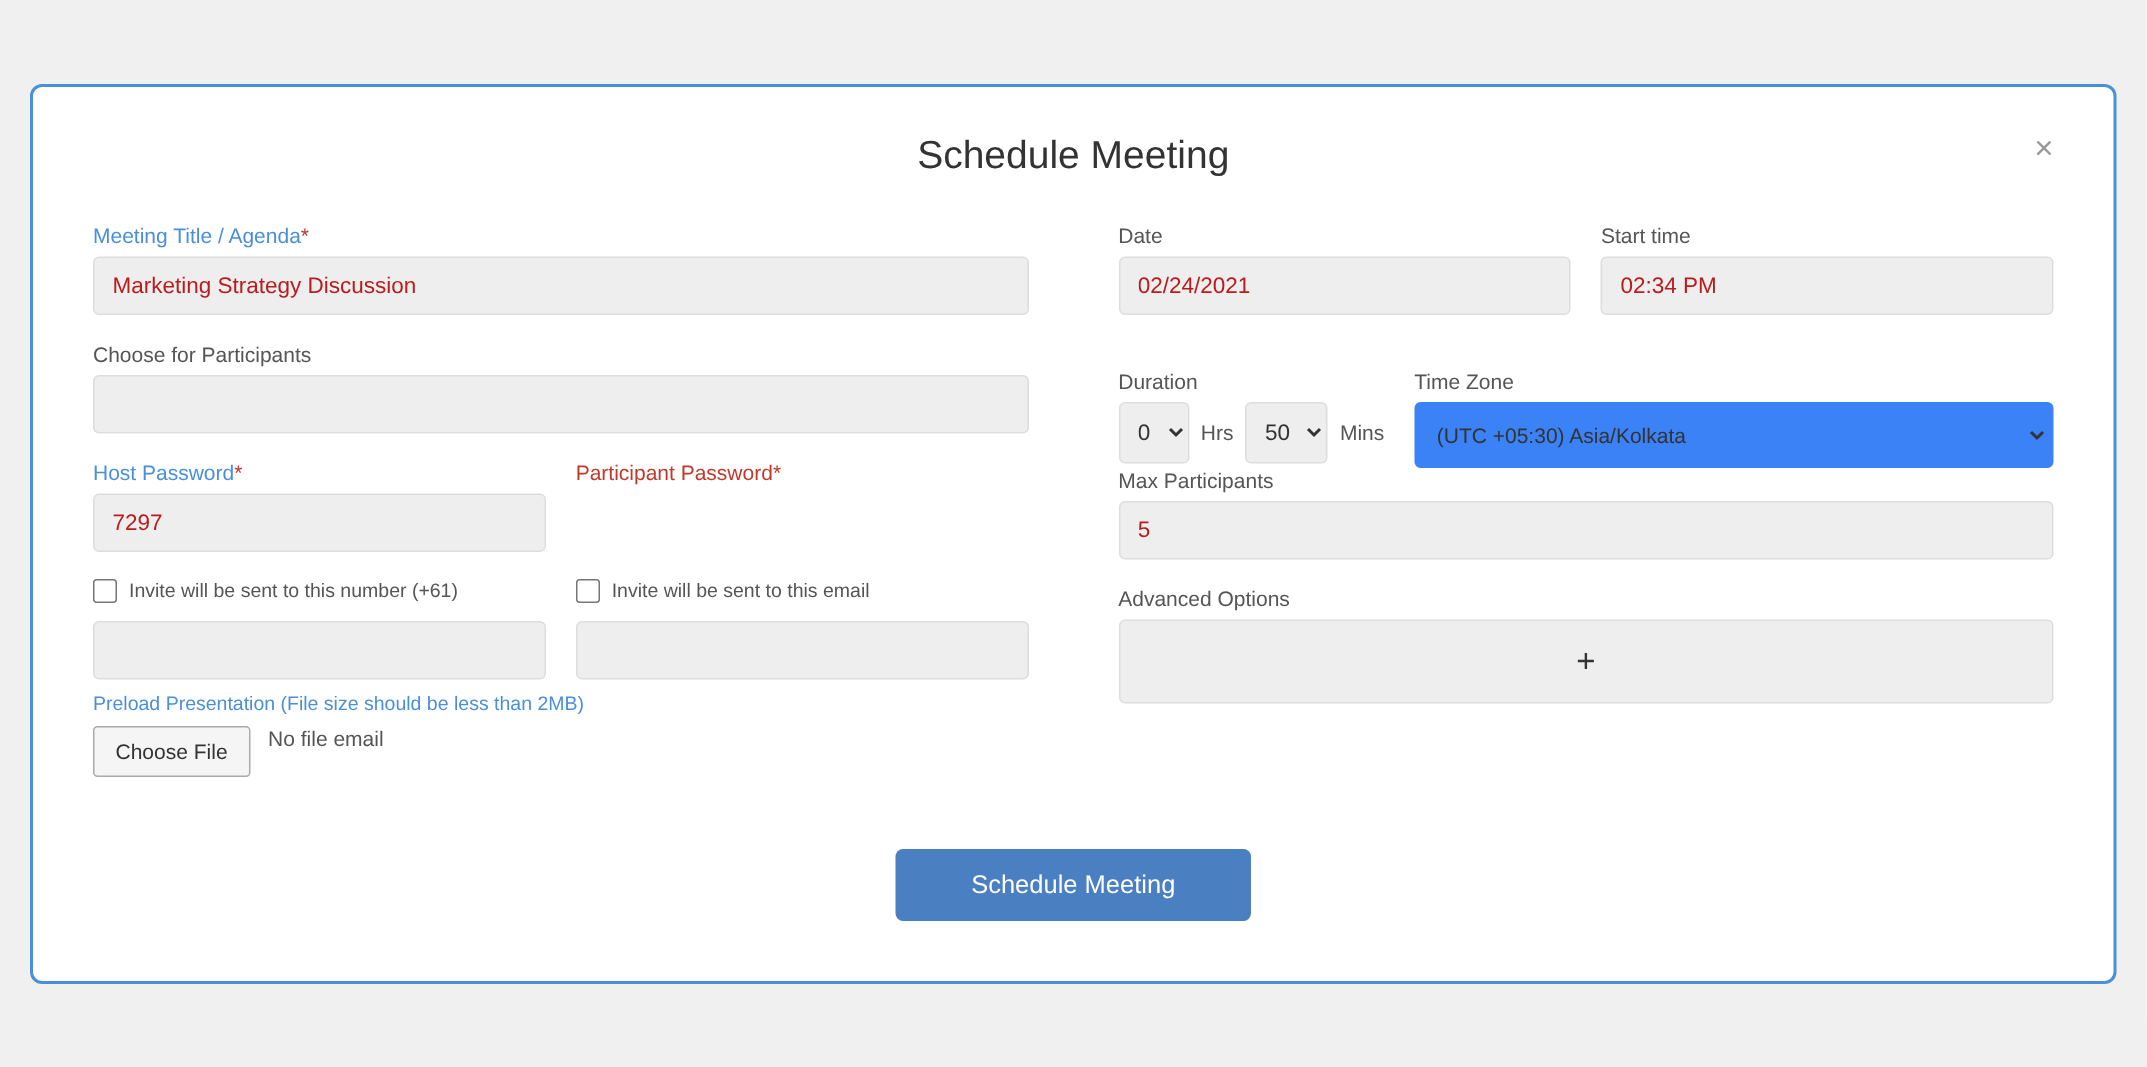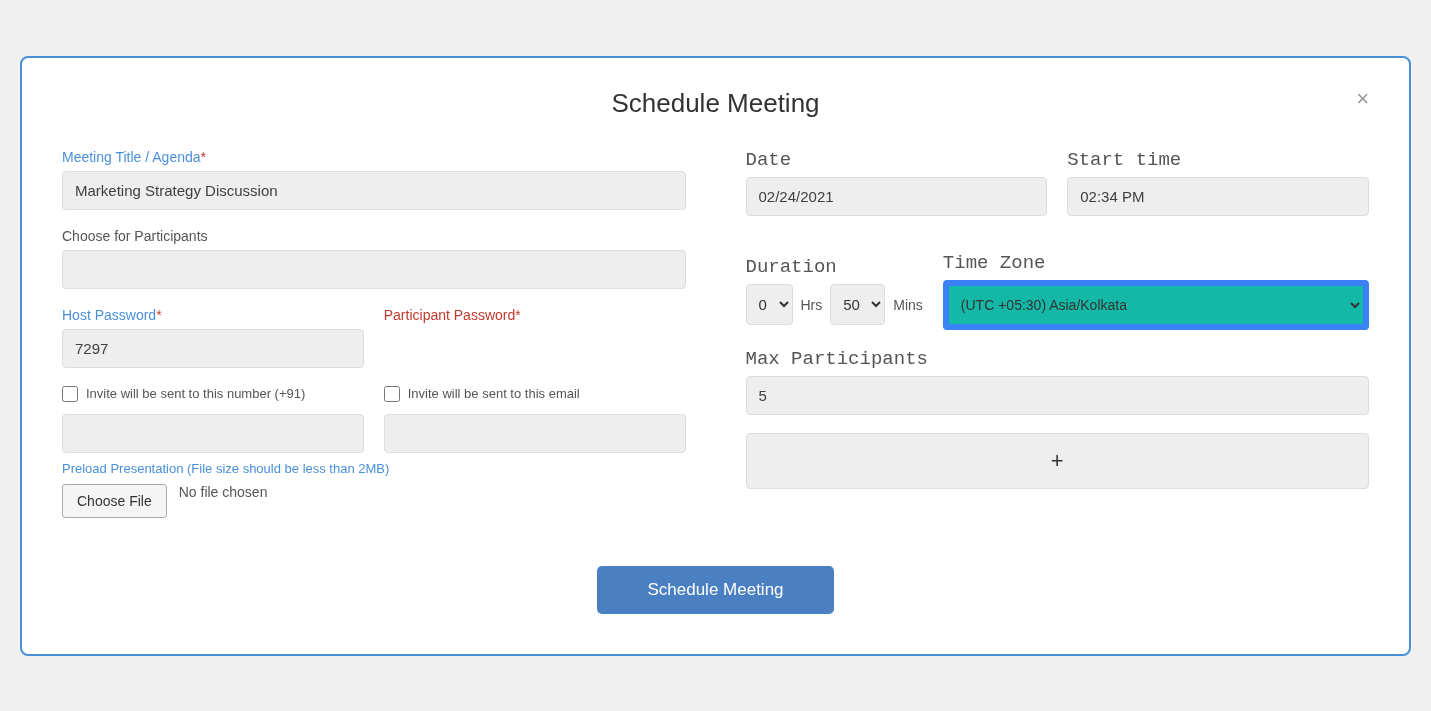--- a/index.html
+++ b/index.html
@@ -84,21 +84,21 @@
       color: #555;
     }
 
     .form-input {
       width: 100%;
       padding: 10px 12px;
       background: #eeeeee;
       border: 1px solid #ddd;
       border-radius: 4px;
       font-size: 15px;
-      color: #404040;
+      color: #b91c1c;
       outline: none;
     }
 
     .row-two-cols {
       display: flex;
       gap: 20px;
     }
 
     .row-two-cols .form-group {
       flex: 1;
@@ -190,22 +190,22 @@
       color: #555;
     }
 
     .timezone-group {
       flex: 1;
     }
 
     .timezone-select {
       width: 100%;
       padding: 10px 8px;
-      background: #14b8a6;
-      border: 6px solid #3b82f6;
+      background: #3b82f6;
+      border: 3px solid #3b82f6;
       border-radius: 4px;
       font-size: 14px;
       color: #333;
       cursor: pointer;
     }
 
     .advanced-options-btn {
       width: 100%;
       padding: 14px;
       background: #eeeeee;
@@ -226,25 +226,24 @@
       padding: 14px 50px;
       background: #4a7fc1;
       color: #ffffff;
       border: none;
       border-radius: 5px;
       font-size: 17px;
       cursor: pointer;
     }
 
     .form-label-right {
-      font-size: 19px;
+      font-size: 14px;
       color: #555;
       margin-bottom: 6px;
       display: block;
-      font-family: Liberation Mono, monospace;
     }
 
     .duration-wrapper {
       display: flex;
       align-items: center;
       gap: 8px;
     }
 
     .participant-password-label {
       color: #c0392b;
@@ -286,57 +285,57 @@
           <label class="form-label participant-password-label">
             <span>Participant Password</span><span class="required">*</span>
           </label>
         </div>
       </div>
 
       <div class="checkbox-row">
         <div class="checkbox-col">
           <div class="checkbox-group">
             <input type="checkbox" style="">
-            <span class="checkbox-label">Invite will be sent to this number (+91)</span>
+            <span class="checkbox-label">Invite will be sent to this number (+61)</span>
           </div>
           <input type="text" class="form-input" style="margin-top: 4px;">
         </div>
         <div class="checkbox-input-col">
           <div class="checkbox-group">
             <input type="checkbox" style="">
             <span class="checkbox-label">Invite will be sent to this email</span>
           </div>
           <input type="text" class="form-input" style="margin-top: 4px;">
         </div>
       </div>
 
       <div class="form-group" style="margin-top:8px;">
         <span class="preload-label">Preload Presentation (File size should be less than 2MB)</span>
         <div class="file-input-wrapper">
           <button class="choose-file-btn">Choose File</button>
-          <span class="no-file-text">No file chosen</span>
+          <span class="no-file-text">No file email</span>
         </div>
       </div>
 
     </div>
 
     <div class="right-col">
 
       <div class="date-time-row">
         <div class="form-group">
           <label class="form-label-right">Date</label>
           <input type="text" class="form-input" value="02/24/2021" style="">
         </div>
         <div class="form-group">
           <label class="form-label-right">Start time</label>
           <input type="text" class="form-input" value="02:34 PM" style="">
         </div>
       </div>
 
-      <div style="display:flex; gap:20px; margin-bottom:18px; align-items:center;">
+      <div style="display:flex; gap:20px; align-items:flex-start;">
         <div>
           <label class="form-label-right">Duration</label>
           <div class="duration-wrapper">
             <select class="duration-select">
               <option>0</option>
               <option>1</option>
               <option>2</option>
               <option>3</option>
             </select>
             <span class="duration-label">Hrs</span>
@@ -360,20 +359,21 @@
           </select>
         </div>
       </div>
 
       <div class="form-group">
         <label class="form-label-right">Max Participants</label>
         <input type="text" class="form-input" value="5" style="">
       </div>
 
       <div class="form-group">
+        <label class="form-label-right">Advanced Options</label>
         <button class="advanced-options-btn">+</button>
       </div>
 
     </div>
   </div>
 
   <div class="footer">
     <button class="schedule-btn">Schedule Meeting</button>
   </div>
 </div>

